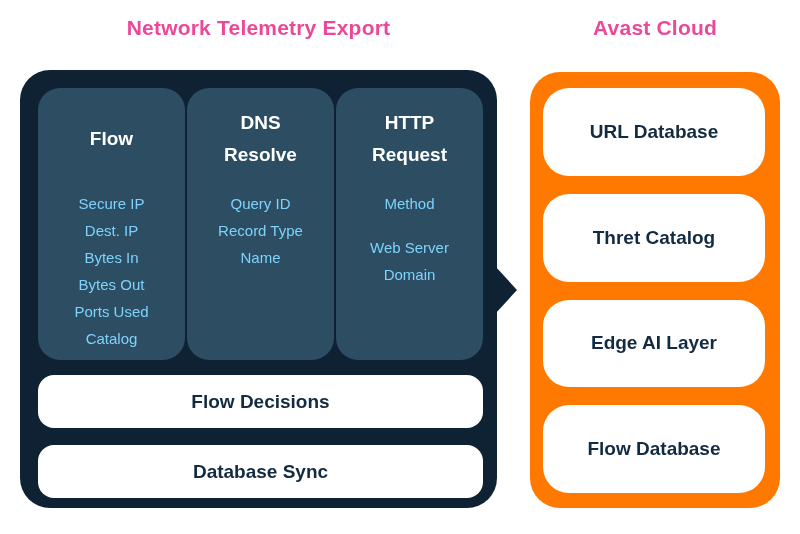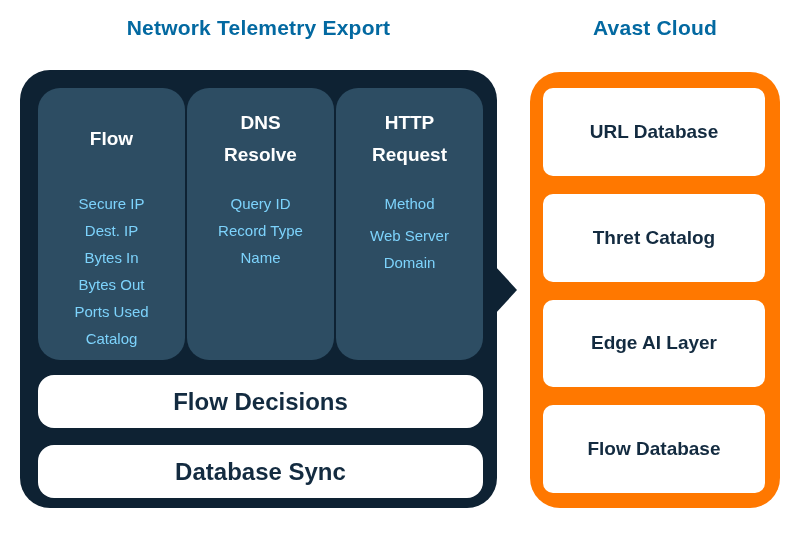--- a/index.html
+++ b/index.html
@@ -6,21 +6,21 @@
   .stage{
     position:relative;
     width:800px;height:534px;
     background:#ffffff;
     font-family:"Liberation Sans","DejaVu Sans",sans-serif;
     overflow:hidden;
   }
   .group-title{
     position:absolute;top:16px;
     font-size:21px;font-weight:700;
-    color:#0369a1;text-align:center;
+    color:#ec4899;text-align:center;
     letter-spacing:.2px;
   }
   .left-title{left:20px;width:477px;}
   .right-title{left:530px;width:250px;}
 
   
   .dark-panel{
     position:absolute;left:20px;top:70px;
     width:477px;height:438px;
     box-sizing:border-box;
@@ -43,50 +43,50 @@
   .col-heading span{
     display:block;max-width:92px;
     font-size:19px;font-weight:700;color:#ffffff;
     line-height:32px;
   }
   .col-items{padding:0 10px;}
   .col-item{
     font-size:15px;color:#7dd3fc;
     line-height:27px;
   }
-  .col-item.spaced{margin-top:5px;}
+  .col-item.spaced{margin-top:17px;}
 
   .bar{
     height:53px;margin-top:15px;
     background:#ffffff;border-radius:16px;
     display:flex;align-items:center;justify-content:center;
   }
   .bar + .bar{margin-top:17px;}
-  .bar span{font-size:24px;font-weight:700;color:#132b40;text-align:center;}
+  .bar span{font-size:19px;font-weight:700;color:#132b40;text-align:center;}
 
   .arrow{
     position:absolute;left:495px;top:266px;
     width:22px;height:48px;
     background:#0e2233;
     clip-path:polygon(0 0,100% 50%,0 100%);
   }
 
   
   .orange-panel{
     position:absolute;left:530px;top:72px;
     width:250px;height:436px;
     box-sizing:border-box;
     background:#ff7800;
     border-radius:30px;
     padding:16px 15px 15px 13px;
     display:flex;flex-direction:column;gap:18px;
   }
   .cloud-box{
     flex:1;
-    background:#ffffff;border-radius:10px;
+    background:#ffffff;border-radius:26px;
     display:flex;align-items:center;justify-content:center;
   }
   .cloud-box span{font-size:19px;font-weight:700;color:#132b40;}
 </style>
 </head>
 <body>
 
 <div class="stage">
 
   <div class="group-title left-title">Network Telemetry Export</div>

